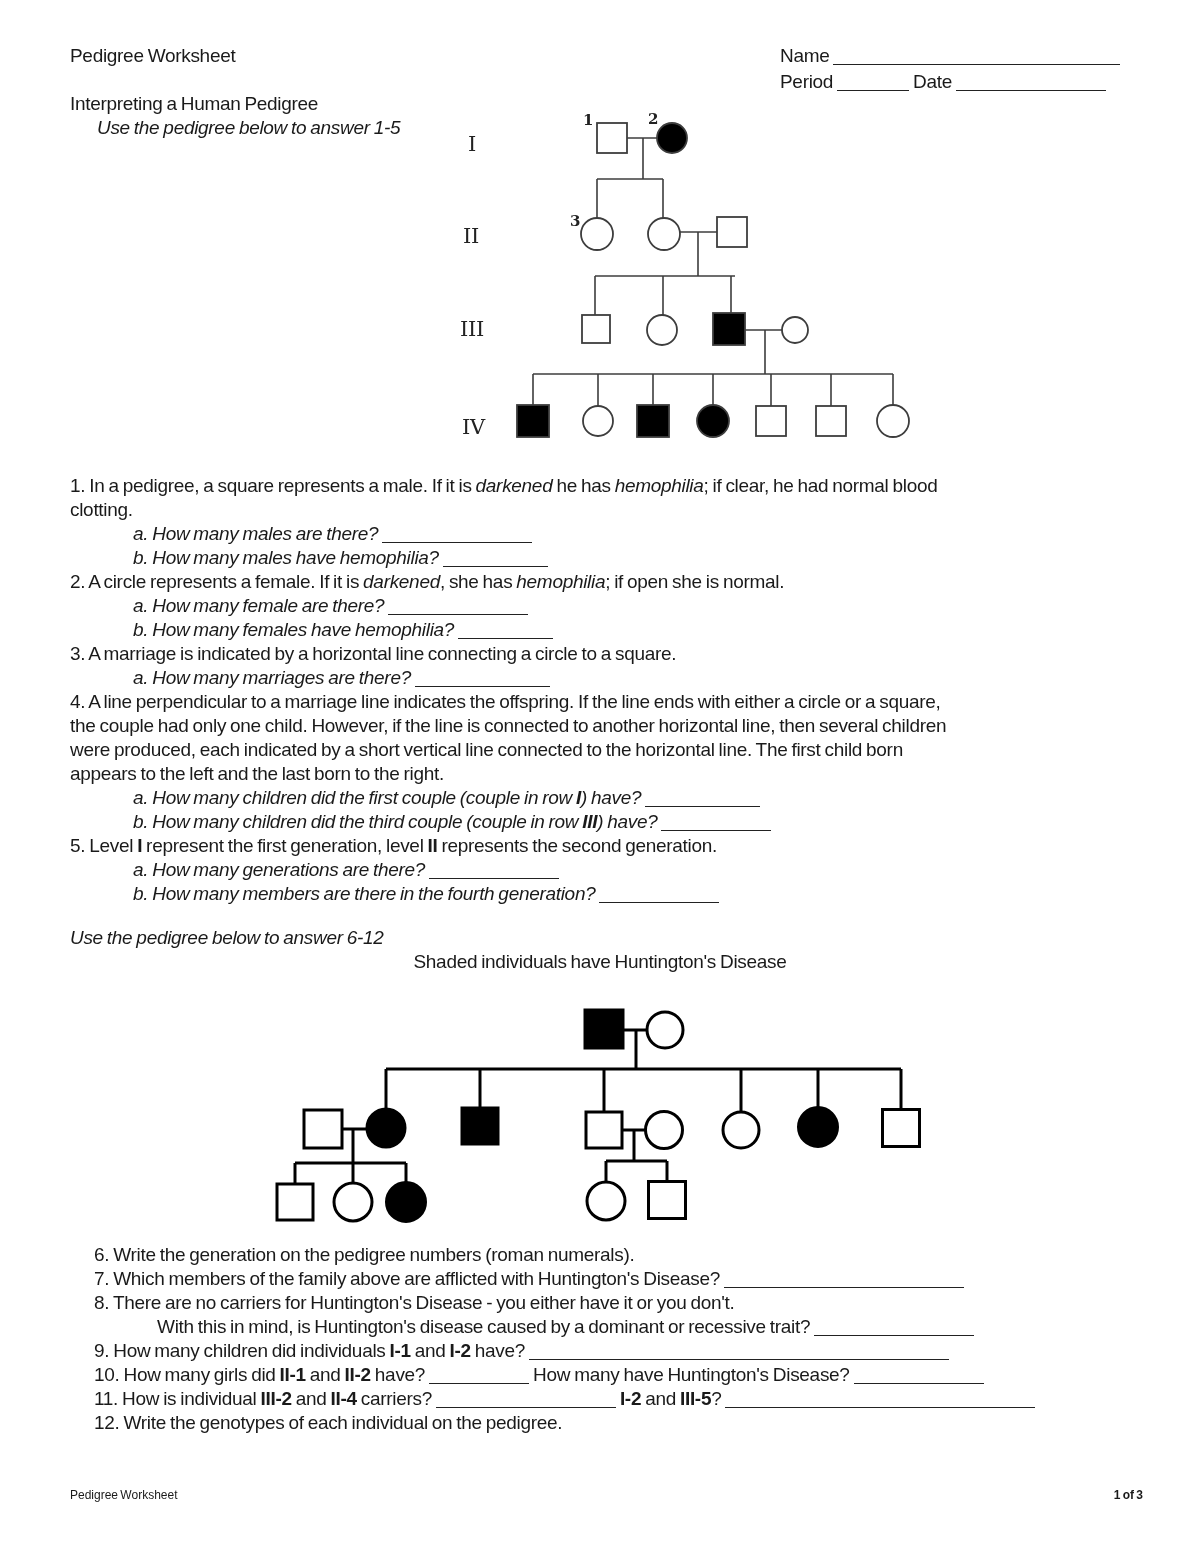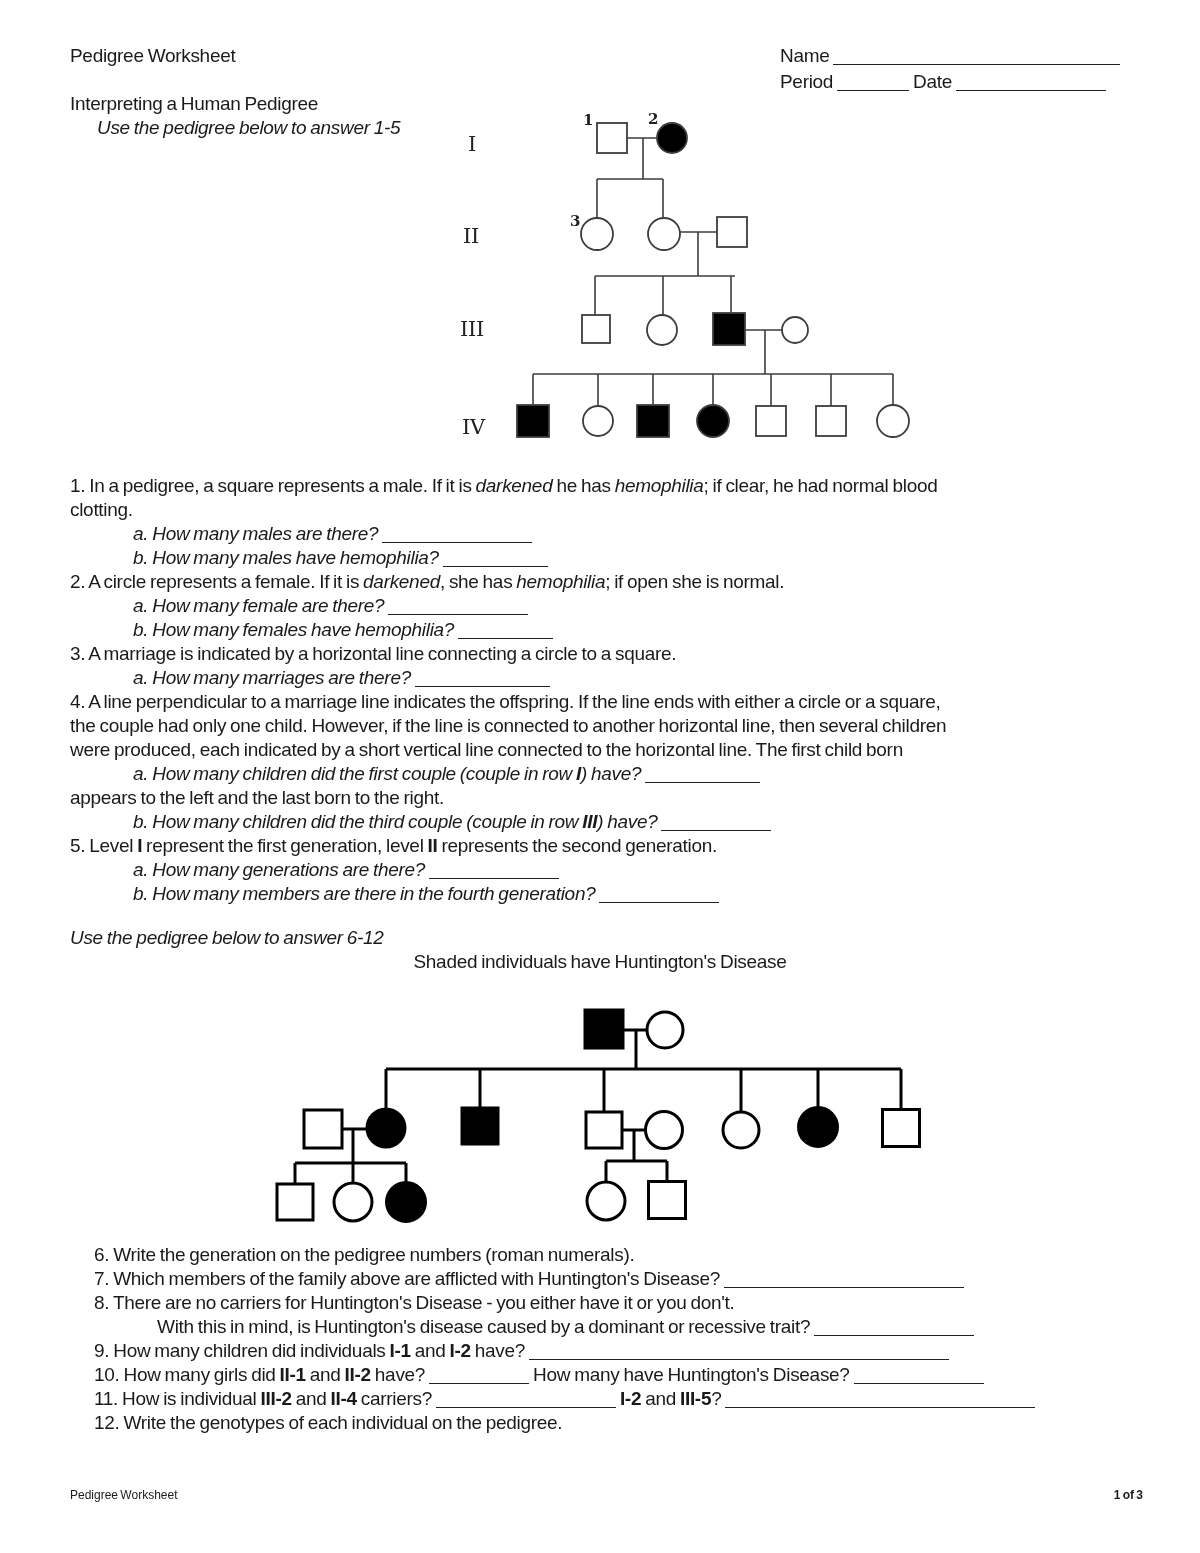--- a/index.html
+++ b/index.html
@@ -84,22 +84,22 @@
       <div class="qline ind"><span class="it">a. How many males are there? </span><span class="blank" style="width: 150px;"></span></div>
       <div class="qline ind"><span class="it">b. How many males have hemophilia? </span><span class="blank" style="width: 105px;"></span></div>
       <div class="qline"><span>2. A circle represents a female. If it is </span><span class="it">darkened</span><span>, she has </span><span class="it">hemophilia</span><span>; if open she is normal.</span></div>
       <div class="qline ind"><span class="it">a. How many female are there? </span><span class="blank" style="width: 140px;"></span></div>
       <div class="qline ind"><span class="it">b. How many females have hemophilia? </span><span class="blank" style="width: 95px;"></span></div>
       <div class="qline"><span>3. A marriage is indicated by a horizontal line connecting a circle to a square.</span></div>
       <div class="qline ind"><span class="it">a. How many marriages are there? </span><span class="blank" style="width: 135px;"></span></div>
       <div class="qline"><span>4. A line perpendicular to a marriage line indicates the offspring. If the line ends with either a circle or a square,</span></div>
       <div class="qline"><span>the couple had only one child. However, if the line is connected to another horizontal line, then several children</span></div>
       <div class="qline"><span>were produced, each indicated by a short vertical line connected to the horizontal line. The first child born</span></div>
+      <div class="qline"><span>appears to the left and the last born to the right.</span></div>
       <div class="qline ind"><span class="it">a. How many children did the first couple (couple in row </span><span class="it bd">I</span><span class="it">) have? </span><span class="blank" style="width: 115px;"></span></div>
-      <div class="qline"><span>appears to the left and the last born to the right.</span></div>
       <div class="qline ind"><span class="it">b. How many children did the third couple (couple in row </span><span class="it bd">III</span><span class="it">) have? </span><span class="blank" style="width: 110px;"></span></div>
       <div class="qline"><span>5. Level </span><span class="bd">I</span><span> represent the first generation, level </span><span class="bd">II</span><span> represents the second generation.</span></div>
       <div class="qline ind"><span class="it">a. How many generations are there? </span><span class="blank" style="width: 130px;"></span></div>
       <div class="qline ind"><span class="it">b. How many members are there in the fourth generation? </span><span class="blank" style="width: 120px;"></span></div>
     </div>
 
   <div class="abs it" style="left:70px;top:927px;">Use the pedigree below to answer 6-12</div>
   <div class="abs centerline" style="left:70px;top:951px;">Shaded individuals have Huntington's Disease</div>
 
   <svg class="abs" id="pedigree-svg-1" xmlns="http://www.w3.org/2000/svg" width="660" height="235" viewBox="270 1000 660 235" style="left: 270px; top: 1000px;">

